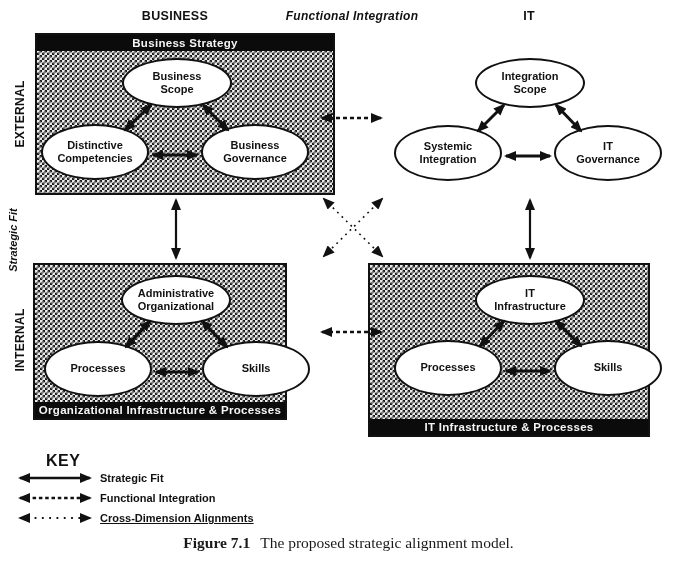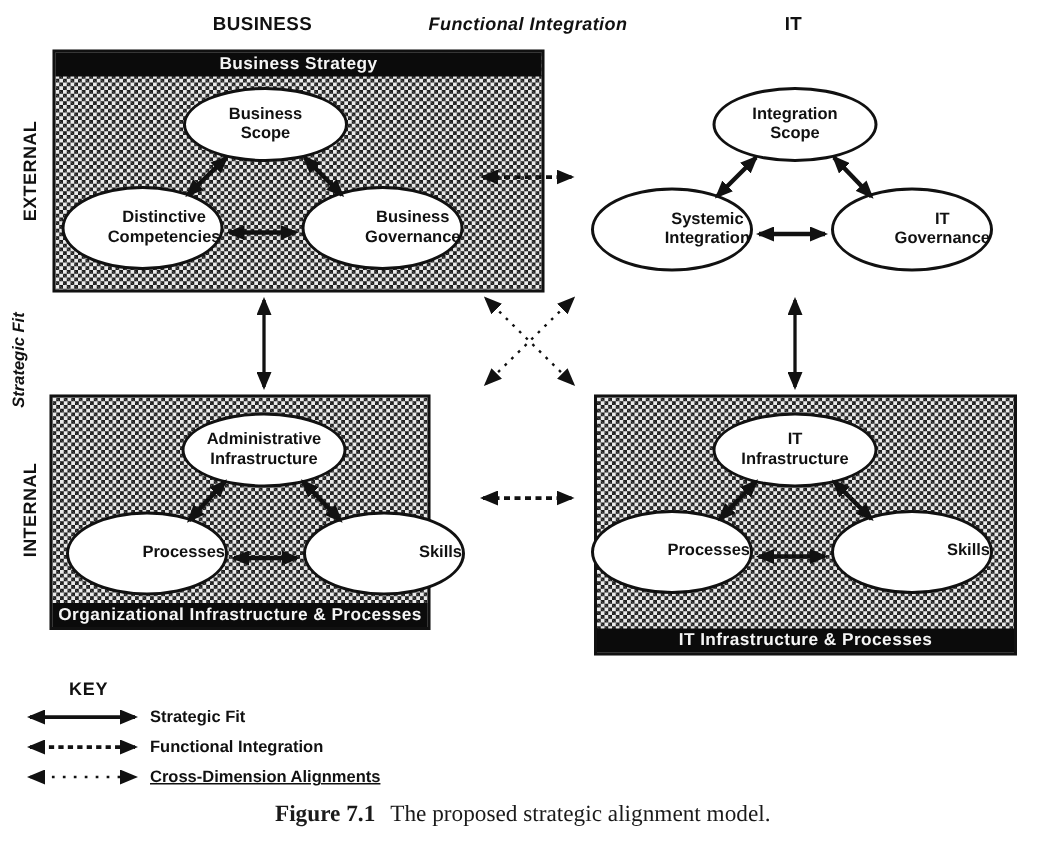--- a/index.html
+++ b/index.html
@@ -42,24 +42,24 @@
   .quadrant {
     position: absolute;
     border: 2px solid #111;
     background-color: #e9e9e9;
     background-image:
       linear-gradient(45deg, #1c1c1c 25%, transparent 25%, transparent 75%, #1c1c1c 75%),
       linear-gradient(45deg, #1c1c1c 25%, transparent 25%, transparent 75%, #1c1c1c 75%);
     background-size: 5px 5px;
     background-position: 0 0, 2.5px 2.5px;
   }
-  .quadrant.tl { left: 35px;  top: 33px;  width: 328px; height: 162px; text-decoration: underline; }
+  .quadrant.tl { left: 35px;  top: 33px;  width: 300px; height: 162px; text-decoration: underline; }
   .quadrant.tr { left: 388px; top: 33px;  width: 282px; height: 162px; }
   .quadrant.bl { left: 33px;  top: 263px; width: 254px; height: 157px; }
-  .quadrant.br { left: 396px; top: 263px; width: 282px; height: 174px; }
+  .quadrant.br { left: 368px; top: 263px; width: 282px; height: 174px; }
 
   .bar {
     position: absolute;
     left: 0; right: 0;
     height: 16px;
     background: #0b0b0b;
     color: #f5f5f5;
     font-size: 11.5px;
     font-weight: 600;
     letter-spacing: 0.3px;
@@ -80,21 +80,21 @@
     justify-content: center;
     text-align: center;
   }
   .node-label {
     font-size: 11px;
     font-weight: 600;
     line-height: 1.2;
     white-space: pre-line;
   }
   .node.size-top  { width: 110px; height: 50px; }
-  .node.size-side { width: 108px; height: 56px; justify-content: flex-end; }
+  .node.size-side { width: 108px; height: 56px; }
 
   
   svg.overlay {
     position: absolute;
     left: 0; top: 0;
     width: 697px;
     height: 572px;
     pointer-events: none;
   }
   .ln        { stroke: #111; fill: none; }
@@ -103,21 +103,21 @@
   .ln.dashed { stroke-width: 2.5; stroke-dasharray: 4 3; }
   .ln.dotted { stroke-width: 1.6; stroke-dasharray: 1.8 4.4; }
   .ln.keysolid  { stroke-width: 2.5; }
   .ln.keydashed { stroke-width: 2.5; stroke-dasharray: 3.5 2.8; }
   .ln.keydotted { stroke-width: 1.8; stroke-dasharray: 1.8 5.5; }
 
   
   .key-title {
     position: absolute;
     left: 46px; top: 452px;
-    font-size: 12px;
+    font-size: 16px;
     font-weight: bold;
     letter-spacing: 0.5px;
   }
   .key-label {
     position: absolute;
     left: 100px;
     font-size: 11px;
     font-weight: 600;
     transform: translateY(-50%);
     white-space: nowrap;
@@ -185,21 +185,21 @@
     <span class="node-label">Systemic
 Integration</span>
     </div>
   <div class="node size-side" style="left:554px; top:125px;">
     <span class="node-label">IT
 Governance</span>
     </div>
 
   <div class="node size-top" style="left:121px; top:275px;">
     <span class="node-label">Administrative
-Infrastructure</span>
+Organizational</span>
     </div>
   <div class="node size-side" style="left:44px;  top:341px;">
     <span class="node-label">Processes</span>
     </div>
   <div class="node size-side" style="left:202px; top:341px;">
     <span class="node-label">Skills</span>
     </div>
 
   <div class="node size-top" style="left:475px; top:275px;">
     <span class="node-label">IT

